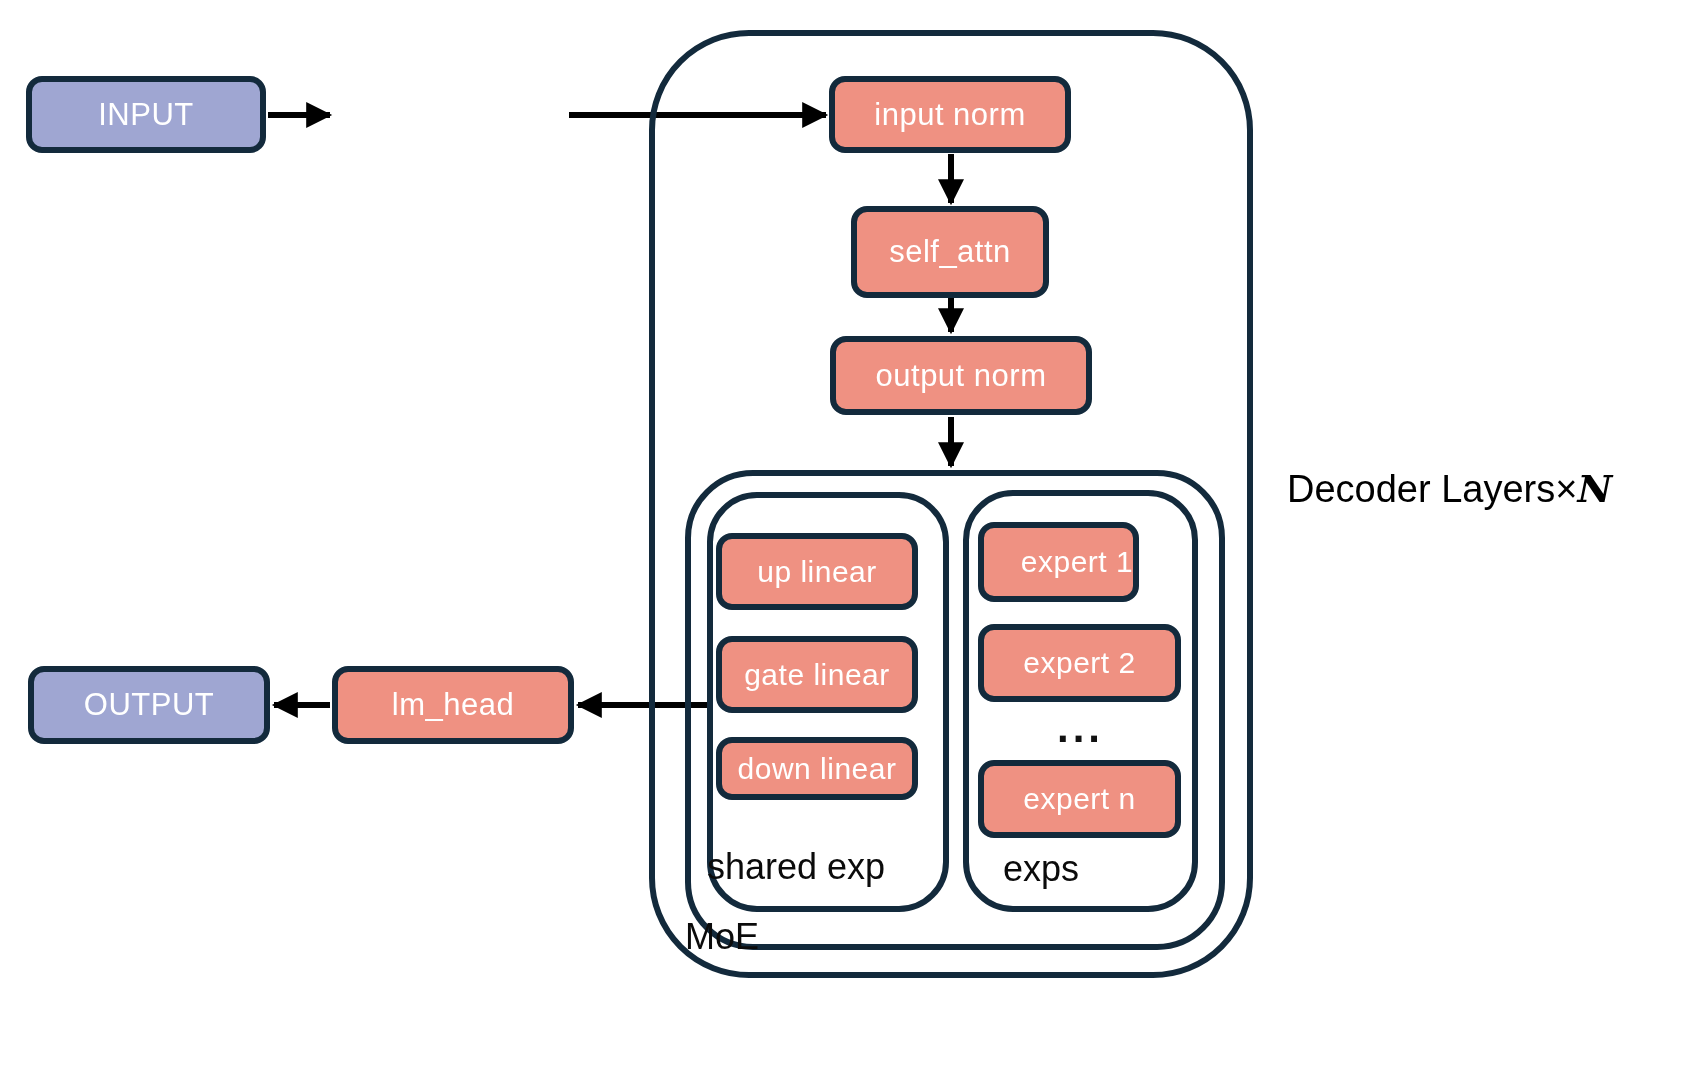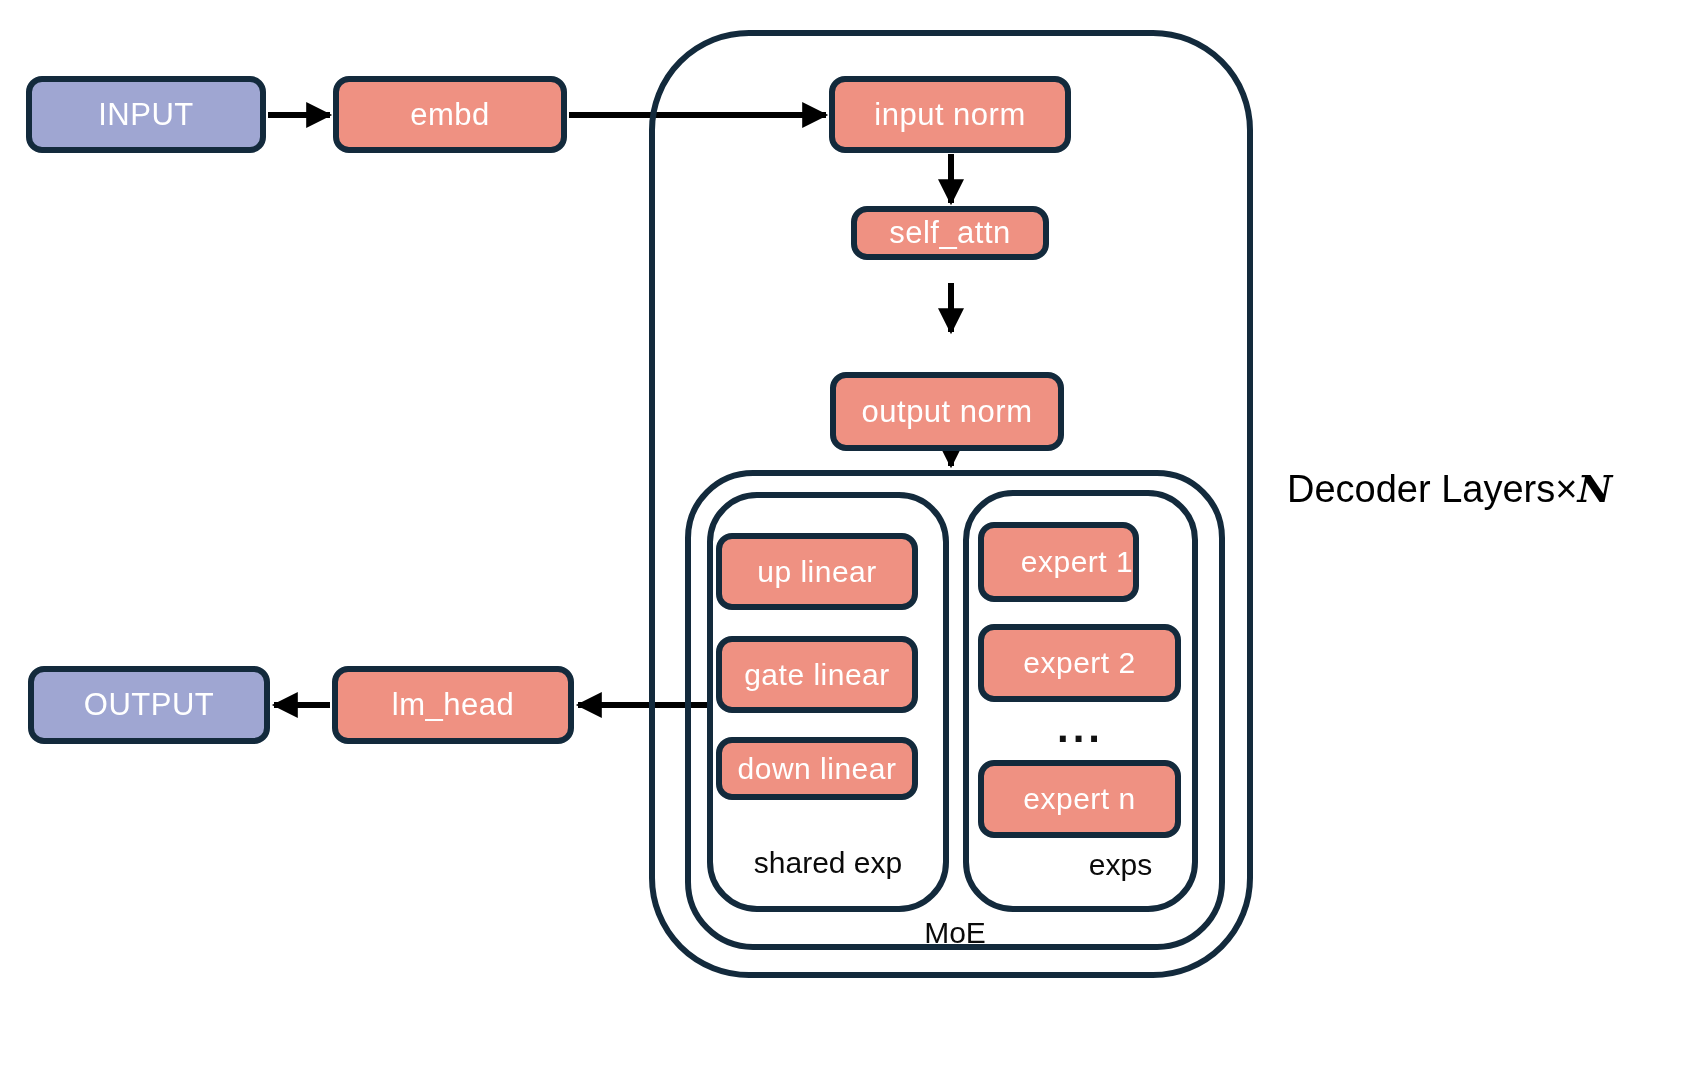--- a/index.html
+++ b/index.html
@@ -38,22 +38,21 @@
     box-sizing: border-box;
     border: 5px solid #132A3C;
     background: transparent;
   }
   .decoder-container { border-radius: 100px; border-width: 6px; }
   .moe-container     { border-radius: 68px;  border-width: 6px; }
   .sub-container     { border-radius: 50px;  border-width: 6px; }
   .lbl {
     position: absolute;
     color: #0b0b0b;
-    font-size: 30px;
-    text-align: center;
+    font-size: 36px;
     white-space: nowrap;
   }
   .dots {
     position: absolute;
     color: #111111;
     font-size: 42px;
     font-weight: 700;
     letter-spacing: 4px;
     text-align: center;
     line-height: 20px;
@@ -100,27 +99,26 @@
   <div class="container decoder-container" style="left:649px; top:30px; width:604px; height:948px;"></div>
 
   <div class="container moe-container" style="left:685px; top:470px; width:540px; height:480px;"></div>
 
   <div class="container sub-container" style="left:707px; top:492px; width:242px; height:420px;"></div>
 
   <div class="container sub-container" style="left:963px; top:490px; width:235px; height:422px;"></div>
 
   <div class="node purple" style="left:26px; top:76px; width:240px; height:77px;">INPUT</div>
 
-  <div class="node salmon" style="left:333px; top:76px; width:234px; height:77px;">embd</div>
 
   <div class="node salmon" style="left:829px; top:76px; width:242px; height:77px;">input norm</div>
 
-  <div class="node salmon" style="left:851px; top:206px; width:198px; height:54px;">self_attn</div>
+  <div class="node salmon" style="left:851px; top:206px; width:198px; height:92px;">self_attn</div>
 
-  <div class="node salmon" style="left:830px; top:336px; width:234px; height:79px;margin-top:36px;">output norm</div>
+  <div class="node salmon" style="left:830px; top:336px; width:262px; height:79px;">output norm</div>
 
   <div class="node salmon" style="left:716px; top:636px; width:202px; height:77px; font-size:30px;">gate linear</div>
 
   <div class="node salmon" style="left:716px; top:533px; width:202px; height:77px; font-size:30px;">up linear</div>
 
   <div class="node salmon" style="left:716px; top:737px; width:202px; height:63px; font-size:30px;">down linear</div>
 
   <div class="lbl" style="left:707px; top:846px; width:242px;">shared exp</div>
 
   <div class="node salmon" style="left:978px; top:522px; width:161px; height:80px; font-size:30px;padding-left:37px;">expert 1</div>

